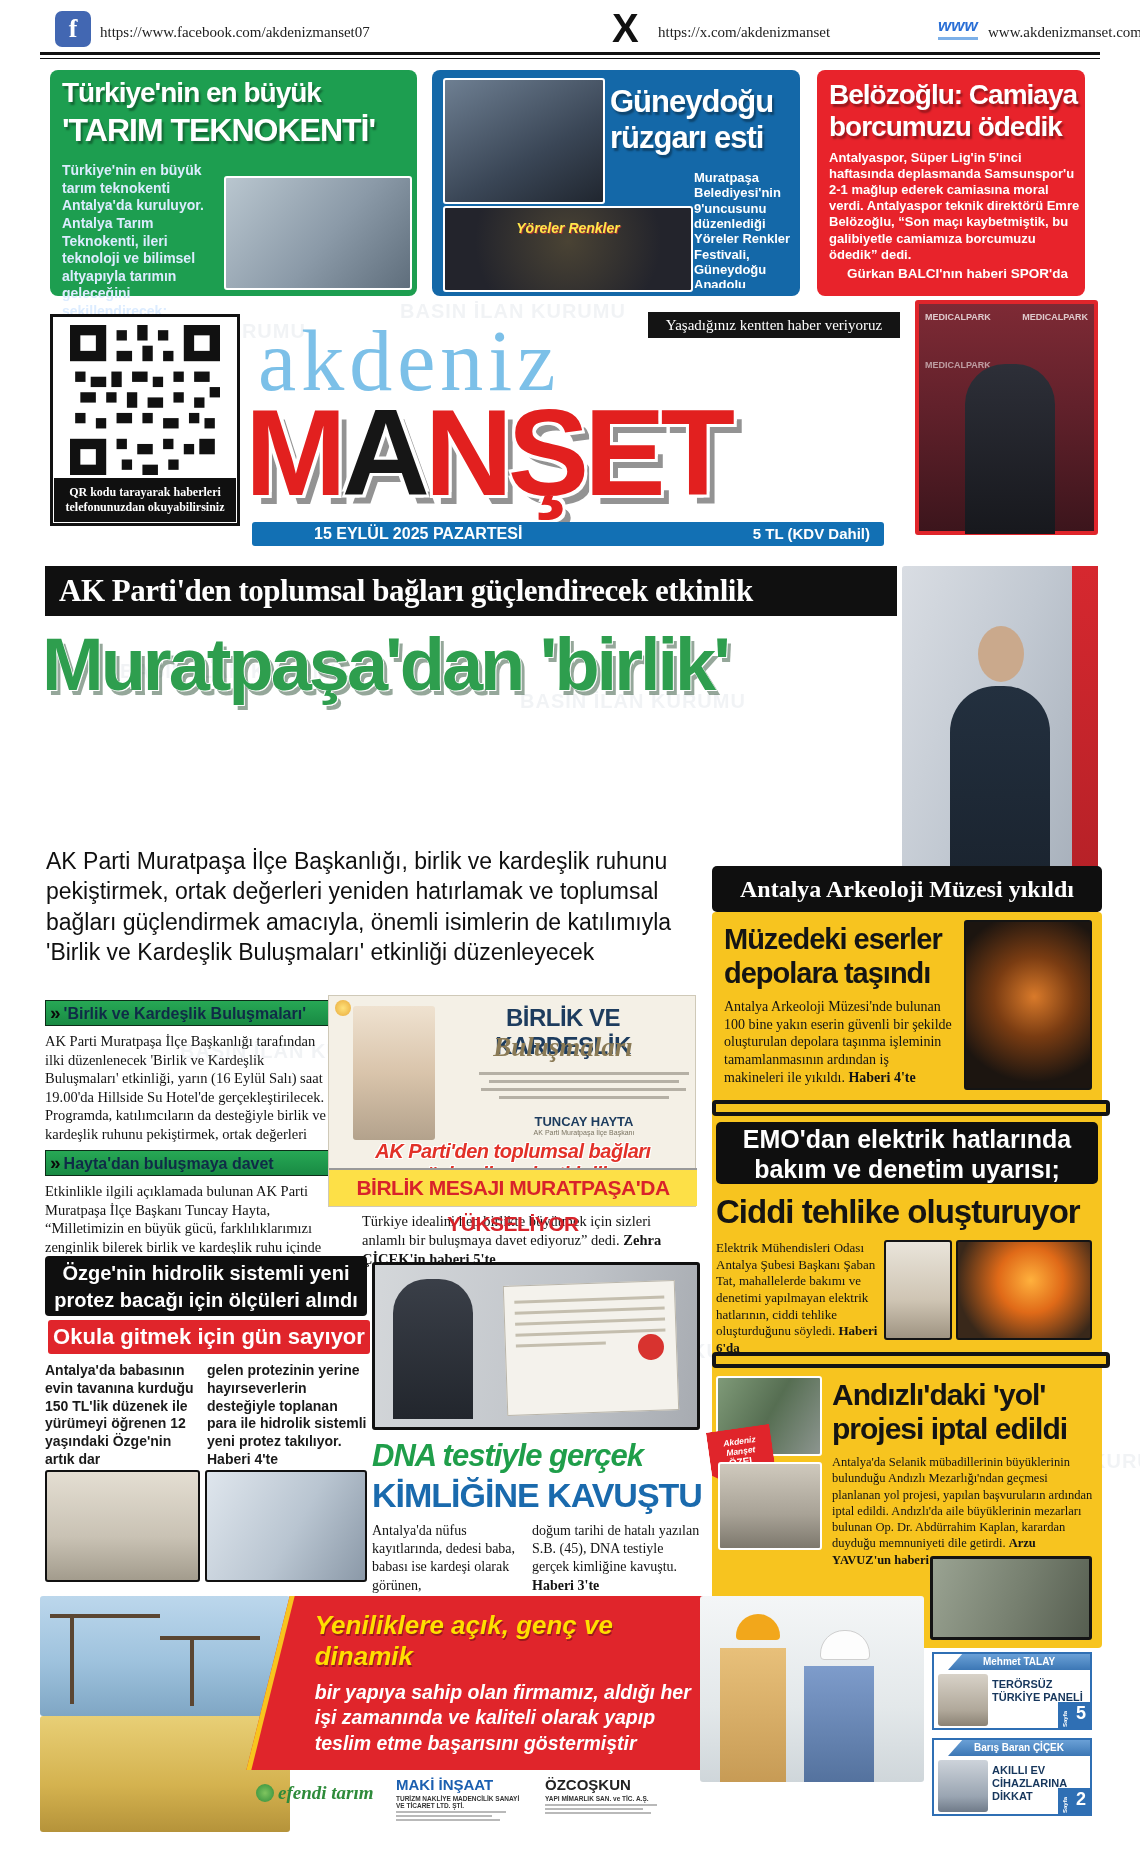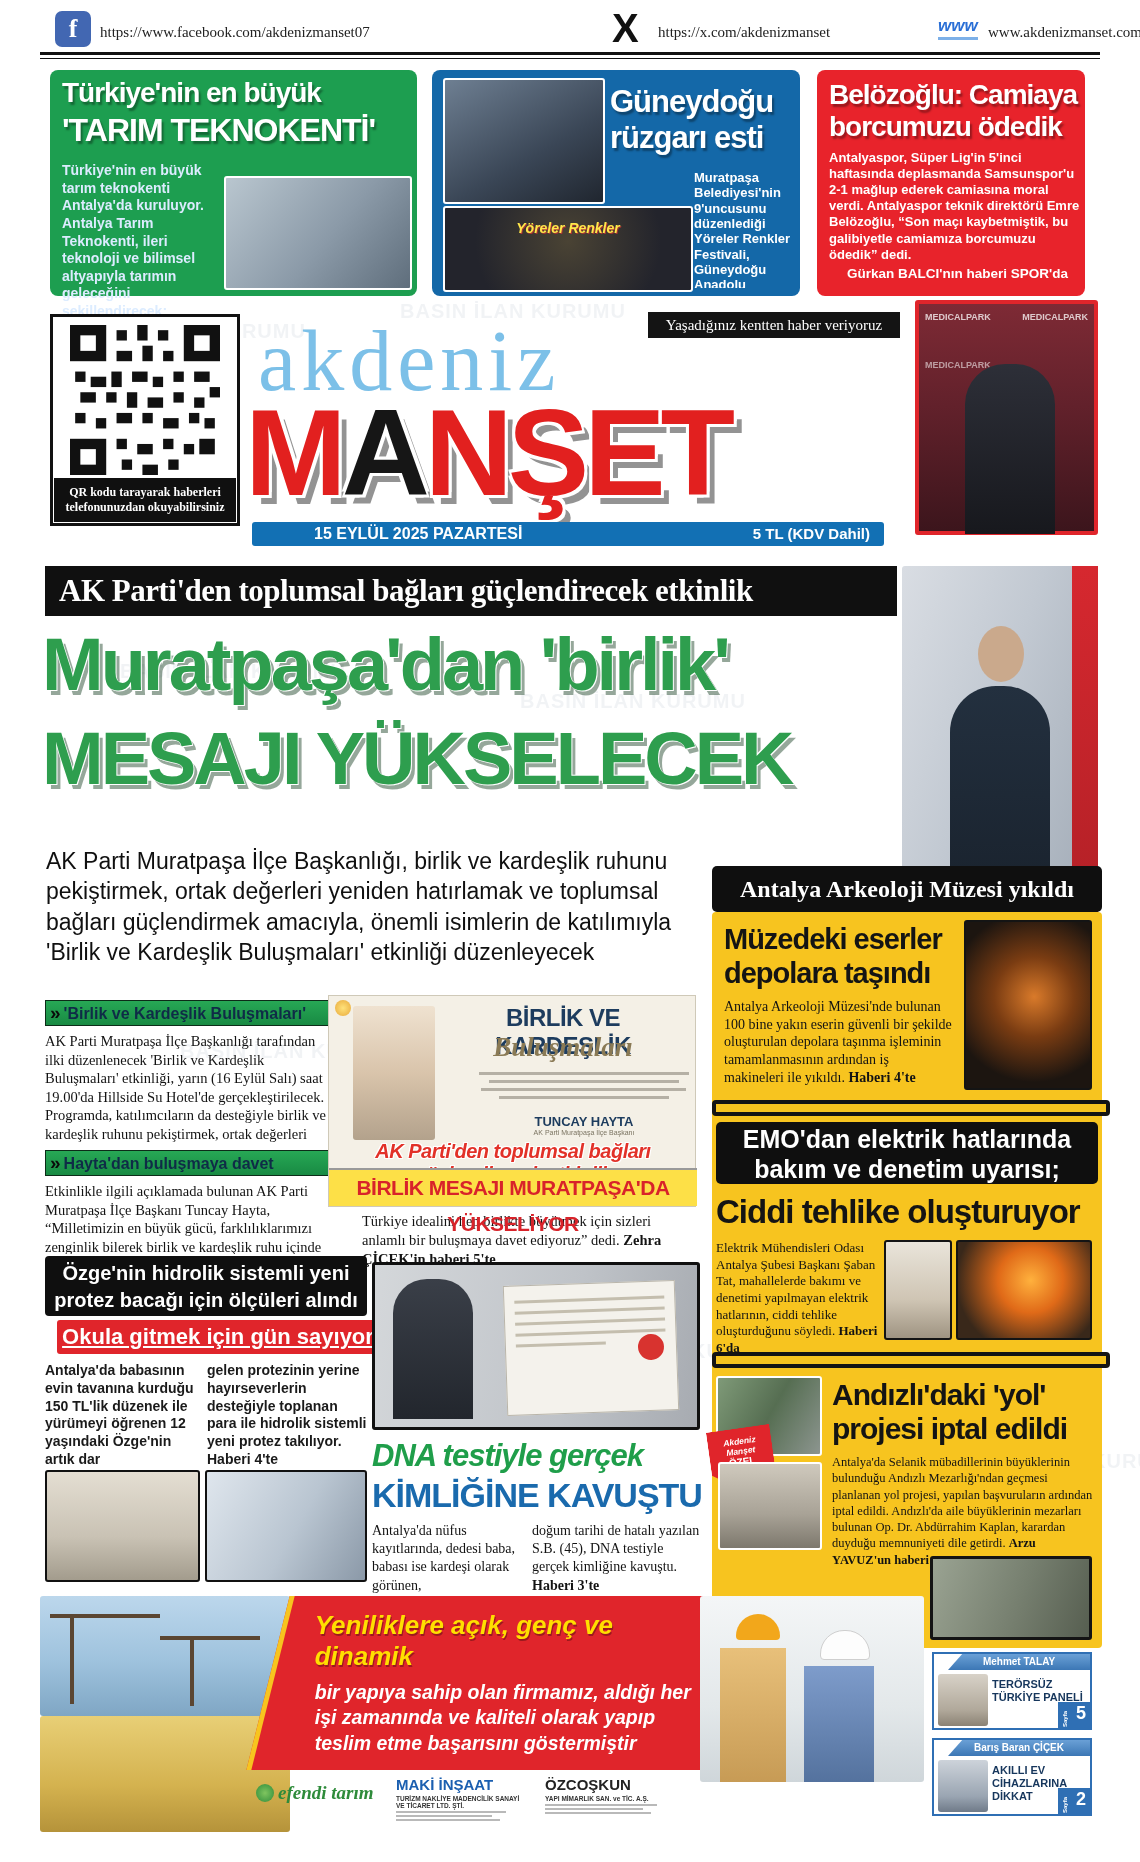--- a/index.html
+++ b/index.html
@@ -57,22 +57,22 @@
   
   .rail{position:absolute;left:712px;top:912px;width:390px;height:736px;background:#f7c41f;border-radius:4px;}
   .blackbar{position:absolute;background:#0f0f0f;color:#fff;text-align:center;border-radius:5px;}
   .yl-h{position:absolute;font:800 29px/1.1 "Liberation Sans",sans-serif;color:#141414;letter-spacing:-1px;}
   .divider{position:absolute;left:712px;width:390px;height:8px;background:#f7c41f;border:4px solid #141414;border-radius:4px;box-sizing:content-box;}
   .badge{position:absolute;left:710px;top:1428px;width:64px;height:64px;background:#e0252b;transform:rotate(-8deg);
          clip-path:polygon(0 0,100% 0,100% 68%,50% 100%,0 68%);color:#fff;text-align:center;}
   
   .oz-k{position:absolute;left:45px;top:1256px;width:322px;height:60px;background:#0f0f0f;color:#fff;text-align:center;
         font:800 20px/27px "Liberation Sans",sans-serif;padding-top:4px;box-sizing:border-box;border-radius:4px;}
-  .oz-r{position:absolute;left:57px;top:1320px;width:322px;height:34px;background:#e0252b;color:#fff;text-align:center;
-        font:800 22px/34px "Liberation Sans",sans-serif;border-radius:3px;text-decoration:underline;}
+  .oz-r{position:absolute;left:48px;top:1320px;width:322px;height:34px;background:#e0252b;color:#fff;text-align:center;
+        font:800 22px/34px "Liberation Sans",sans-serif;border-radius:3px;}
   .bodycol{position:absolute;font:700 14px/1.27 "Liberation Sans",sans-serif;color:#1a1a1a;}
   
   .redskew{position:absolute;left:268px;top:1596px;width:466px;height:174px;background:#e0252b;transform:skewX(-14deg);
            border-left:5px solid #f7c41f;border-right:5px solid #f7c41f;}
   .redskew .in{transform:skewX(14deg);padding:14px 34px 0 40px;}
   .ban-h{font:italic 800 26px "Liberation Sans",sans-serif;color:#ffdf00;text-shadow:1px 2px 0 rgba(0,0,0,.3);}
   .ban-b{font:italic 700 19.5px/1.3 "Liberation Sans",sans-serif;color:#fff;margin-top:8px;}
   .sponsor-name{font-weight:800;}
   .pline{height:2px;background:#b9b9b9;margin-top:2px;}
   
@@ -203,21 +203,20 @@
     <span class="p">5 TL (KDV Dahil)</span>
   </div>
 
   <div class="kicker">AK Parti'den toplumsal bağları güçlendirecek etkinlik</div>
   <div class="ph" style="left:902px;top:566px;width:196px;height:446px;background:linear-gradient(110deg,#d9dde3 0%,#c2c9d2 40%,#9aa4b0 100%)">
     <div style="position:absolute;right:0;top:0;width:26px;height:100%;background:linear-gradient(#d6282f,#a81e24)"></div>
     <div style="position:absolute;left:48px;top:120px;width:100px;height:326px;border-radius:46px 46px 0 0;background:linear-gradient(#23303f,#141b24)"></div>
     <div style="position:absolute;left:76px;top:60px;width:46px;height:56px;border-radius:50%;background:#caa98c"></div>
   </div>
   <div class="lead-h" style="top:628px">Muratpaşa'dan 'birlik'</div>
-  <div class="lead-h" style="top:722px">MESAJI YÜKSELECEK</div>
   <div class="intro">AK Parti Muratpaşa İlçe Başkanlığı, birlik ve kardeşlik ruhunu pekiştirmek, ortak değerleri yeniden hatırlamak ve toplumsal bağları güçlendirmek amacıyla, önemli isimlerin de katılımıyla 'Birlik ve Kardeşlik Buluşmaları' etkinliği düzenleyecek</div>
 
   <div class="secbar" style="top:1000px">
     <span class="chev">»</span><span>'Birlik ve Kardeşlik Buluşmaları'</span>
   </div>
   <div class="serif-b" style="position:absolute;left:45px;top:1032px;width:286px;height:112px;overflow:hidden;font-size:14.5px;line-height:1.28">AK Parti Muratpaşa İlçe Başkanlığı tarafından ilki düzenlenecek 'Birlik ve Kardeşlik Buluşmaları' etkinliği, yarın (16 Eylül Salı) saat 19.00'da Hillside Su Hotel'de gerçekleştirilecek. Programda, katılımcıların da desteğiyle birlik ve kardeşlik ruhunu pekiştirmek, ortak değerleri yeniden hatırlamak ve toplumsal bağları güçlendirmek amaçlanıyor.</div>
   <div class="secbar" style="top:1150px">
     <span class="chev">»</span><span>Hayta'dan buluşmaya davet</span>
   </div>
   <div class="serif-b" style="position:absolute;left:45px;top:1182px;width:300px;height:72px;overflow:hidden;font-size:14.5px;line-height:1.28">Etkinlikle ilgili açıklamada bulunan AK Parti Muratpaşa İlçe Başkanı Tuncay Hayta, “Milletimizin en büyük gücü, farklılıklarımızı zenginlik bilerek birlik ve kardeşlik ruhu içinde geleceğe yürümektir. Bu ruhu yaşatmak huzurlu ve güvenli bir</div>

